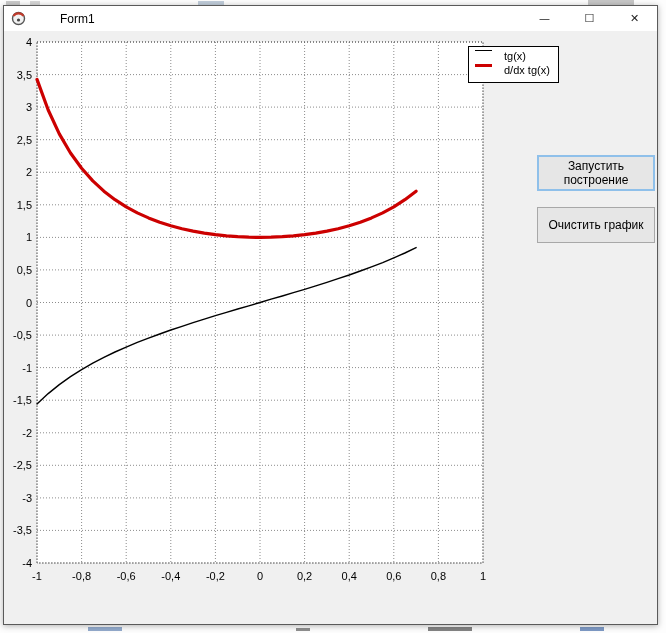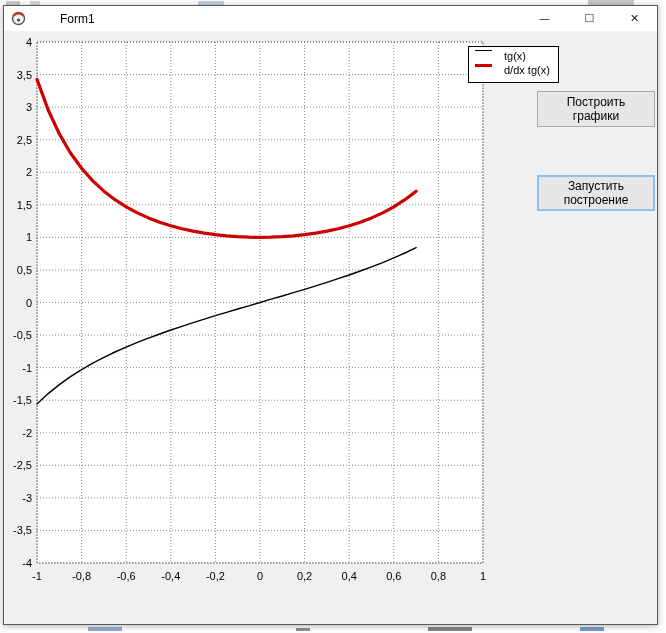--- a/index.html
+++ b/index.html
@@ -46,21 +46,21 @@
   .lg-row { display:flex; align-items:flex-start; gap:12px; font-size:11px; height:14px; white-space:nowrap; }
   .lg-line { width:17px; flex:none; display:inline-block; }
 
   
   .btn {
     position:absolute; left:533px; width:118px; height:36px;
     background:#e6e6e6; border:1px solid #a8a8a8;
     font-size:12px; color:#000; font-family:"Liberation Sans",sans-serif;
     cursor:default;
   }
-  .btn.focused { border:2px solid #8fc0ea;margin-top:20px; }
+  .btn.focused { border:2px solid #8fc0ea; }
   #btn-build { top:60px; }
   #btn-start { top:124px; }
   #btn-clear { top:176px; }
 
   
   .artifact { position:absolute; opacity:.65; }
 </style>
 </head>
 <body>
 
@@ -160,17 +160,17 @@
         <div class="lg-row">
           <span class="lg-line" style="height: 1.4px; background: rgb(0, 0, 0);"></span>
           <span>tg(x)</span>
         </div>
         <div class="lg-row">
           <span class="lg-line" style="height: 3px; background: rgb(204, 0, 0);"></span>
           <span>d/dx tg(x)</span>
         </div>
       </div>
 
-    <button class="btn" id="btn-build">Построить графики</button>
     <button class="btn focused" id="btn-start">Запустить построение</button>
+    <button class="btn" id="btn-clear">Очистить график</button>
 
   </div>
 </div>
 
 </body></html>

